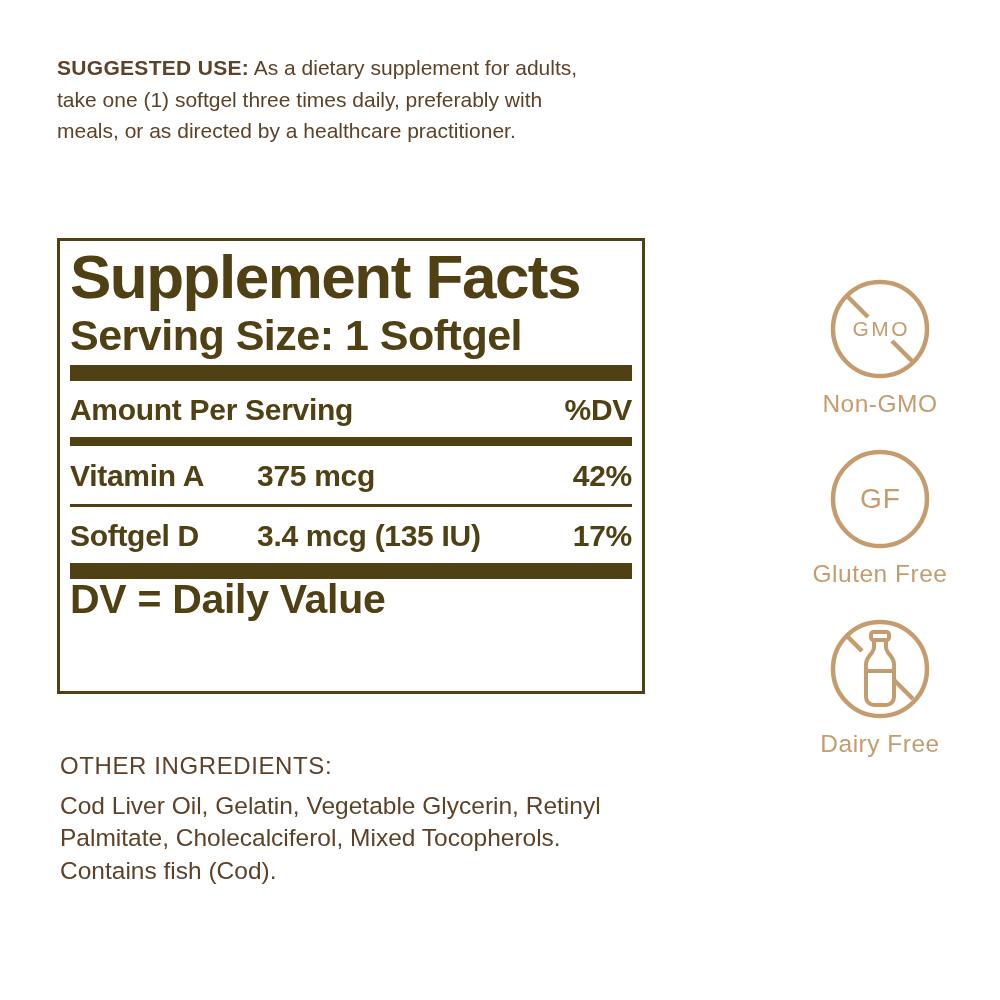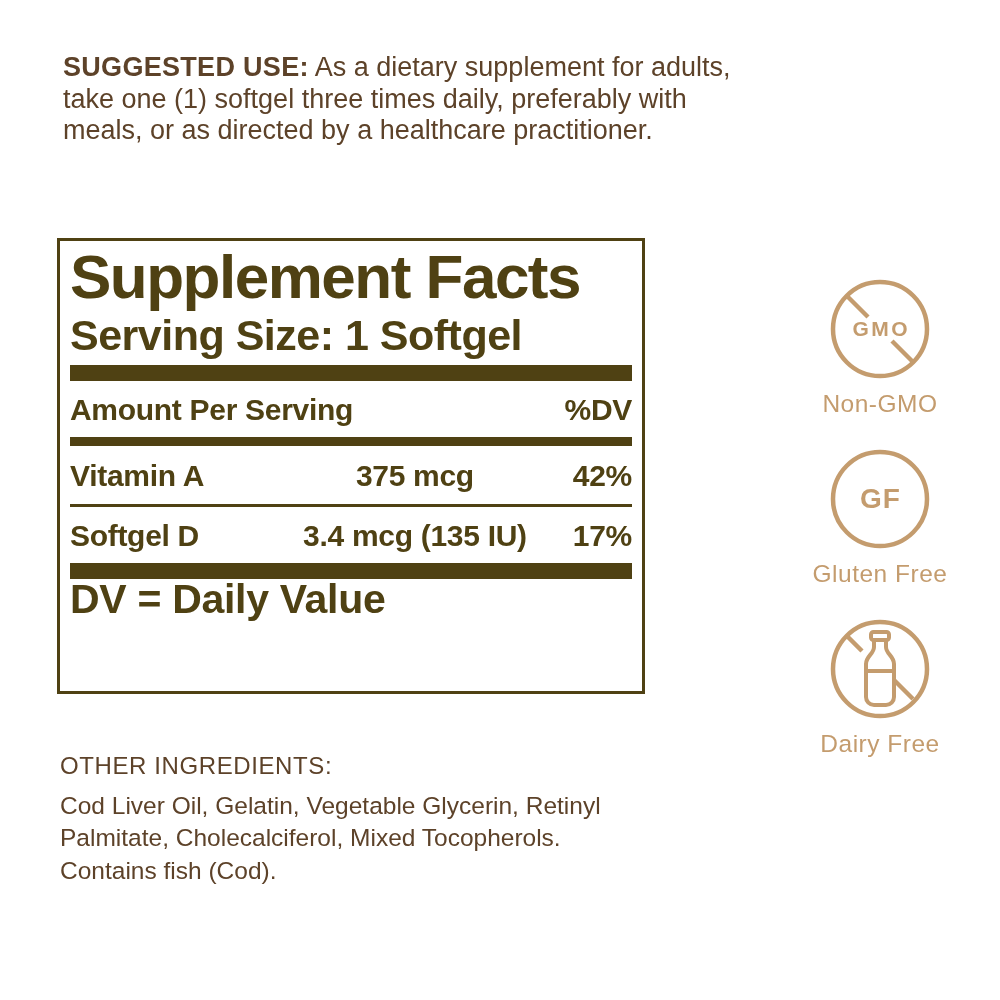--- a/index.html
+++ b/index.html
@@ -9,22 +9,22 @@
   }
   html,body{margin:0;padding:0;background:#ffffff;}
   body{
     width:1000px;height:1000px;position:relative;overflow:hidden;
     font-family:"Liberation Sans", sans-serif;
     -webkit-font-smoothing:antialiased;
   }
 
   
   .suggested{
-    position:absolute;left:63px;top:52px;width:700px;
-    color:var(--brown);font-size:27px;line-height:31.5px;
+    position:absolute;left:57px;top:52px;width:700px;
+    color:var(--brown);font-size:21px;line-height:31.5px;
   }
   .suggested .b{font-weight:bold;letter-spacing:0.3px;}
 
   
   .facts-box{
     position:absolute;left:57px;top:238px;width:588px;height:456px;
     box-sizing:border-box;border:3px solid var(--olive);
     padding:0 10px;color:var(--olive);
   }
   .facts-title{
@@ -41,42 +41,42 @@
   .bar.hairline{height:2.5px;margin-top:11px;}
   .bar.thick2{height:16px;margin-top:10px;}
   .frow{
     display:flex;align-items:baseline;
     font-size:30px;line-height:34px;font-weight:bold;letter-spacing:-0.3px;
   }
   .header-row{margin-top:12px;justify-content:space-between;}
   .nrow1{margin-top:13px;}
   .nrow2{margin-top:12px;}
   .nname{width:187px;flex:none;}
-  .namount{flex:1;text-align:center;}
+  .namount{flex:1;text-align:left;}
   .ndv{flex:none;text-align:right;}
   .footnote{
     margin-top:2px;font-size:41px;line-height:36px;font-weight:bold;
     letter-spacing:-0.3px;
   }
 
   
   .badges{
     position:absolute;left:815px;top:277px;width:130px;
     display:flex;flex-direction:column;align-items:center;
   }
   .badge-group{
     display:flex;flex-direction:column;align-items:center;
     margin-bottom:29px;
   }
   .badge-circle{position:relative;width:104px;height:104px;}
   .badge-circle svg{position:absolute;left:0;top:0;}
   .badge-text{
     position:absolute;left:0;top:0;width:104px;height:104px;
     display:flex;align-items:center;justify-content:center;
-    color:var(--tan);font-weight:bold;
+    color:var(--tan);font-weight:normal;
   }
   .badge-text.gmo{font-size:21px;letter-spacing:2.5px;text-indent:2.5px;}
   .badge-text.gf{font-size:28px;letter-spacing:1px;text-indent:1px;}
   .badge-label{
     margin-top:9px;color:var(--tan);font-size:24.5px;line-height:28px;
     letter-spacing:0.5px;white-space:nowrap;
   }
 
   
   .other{

